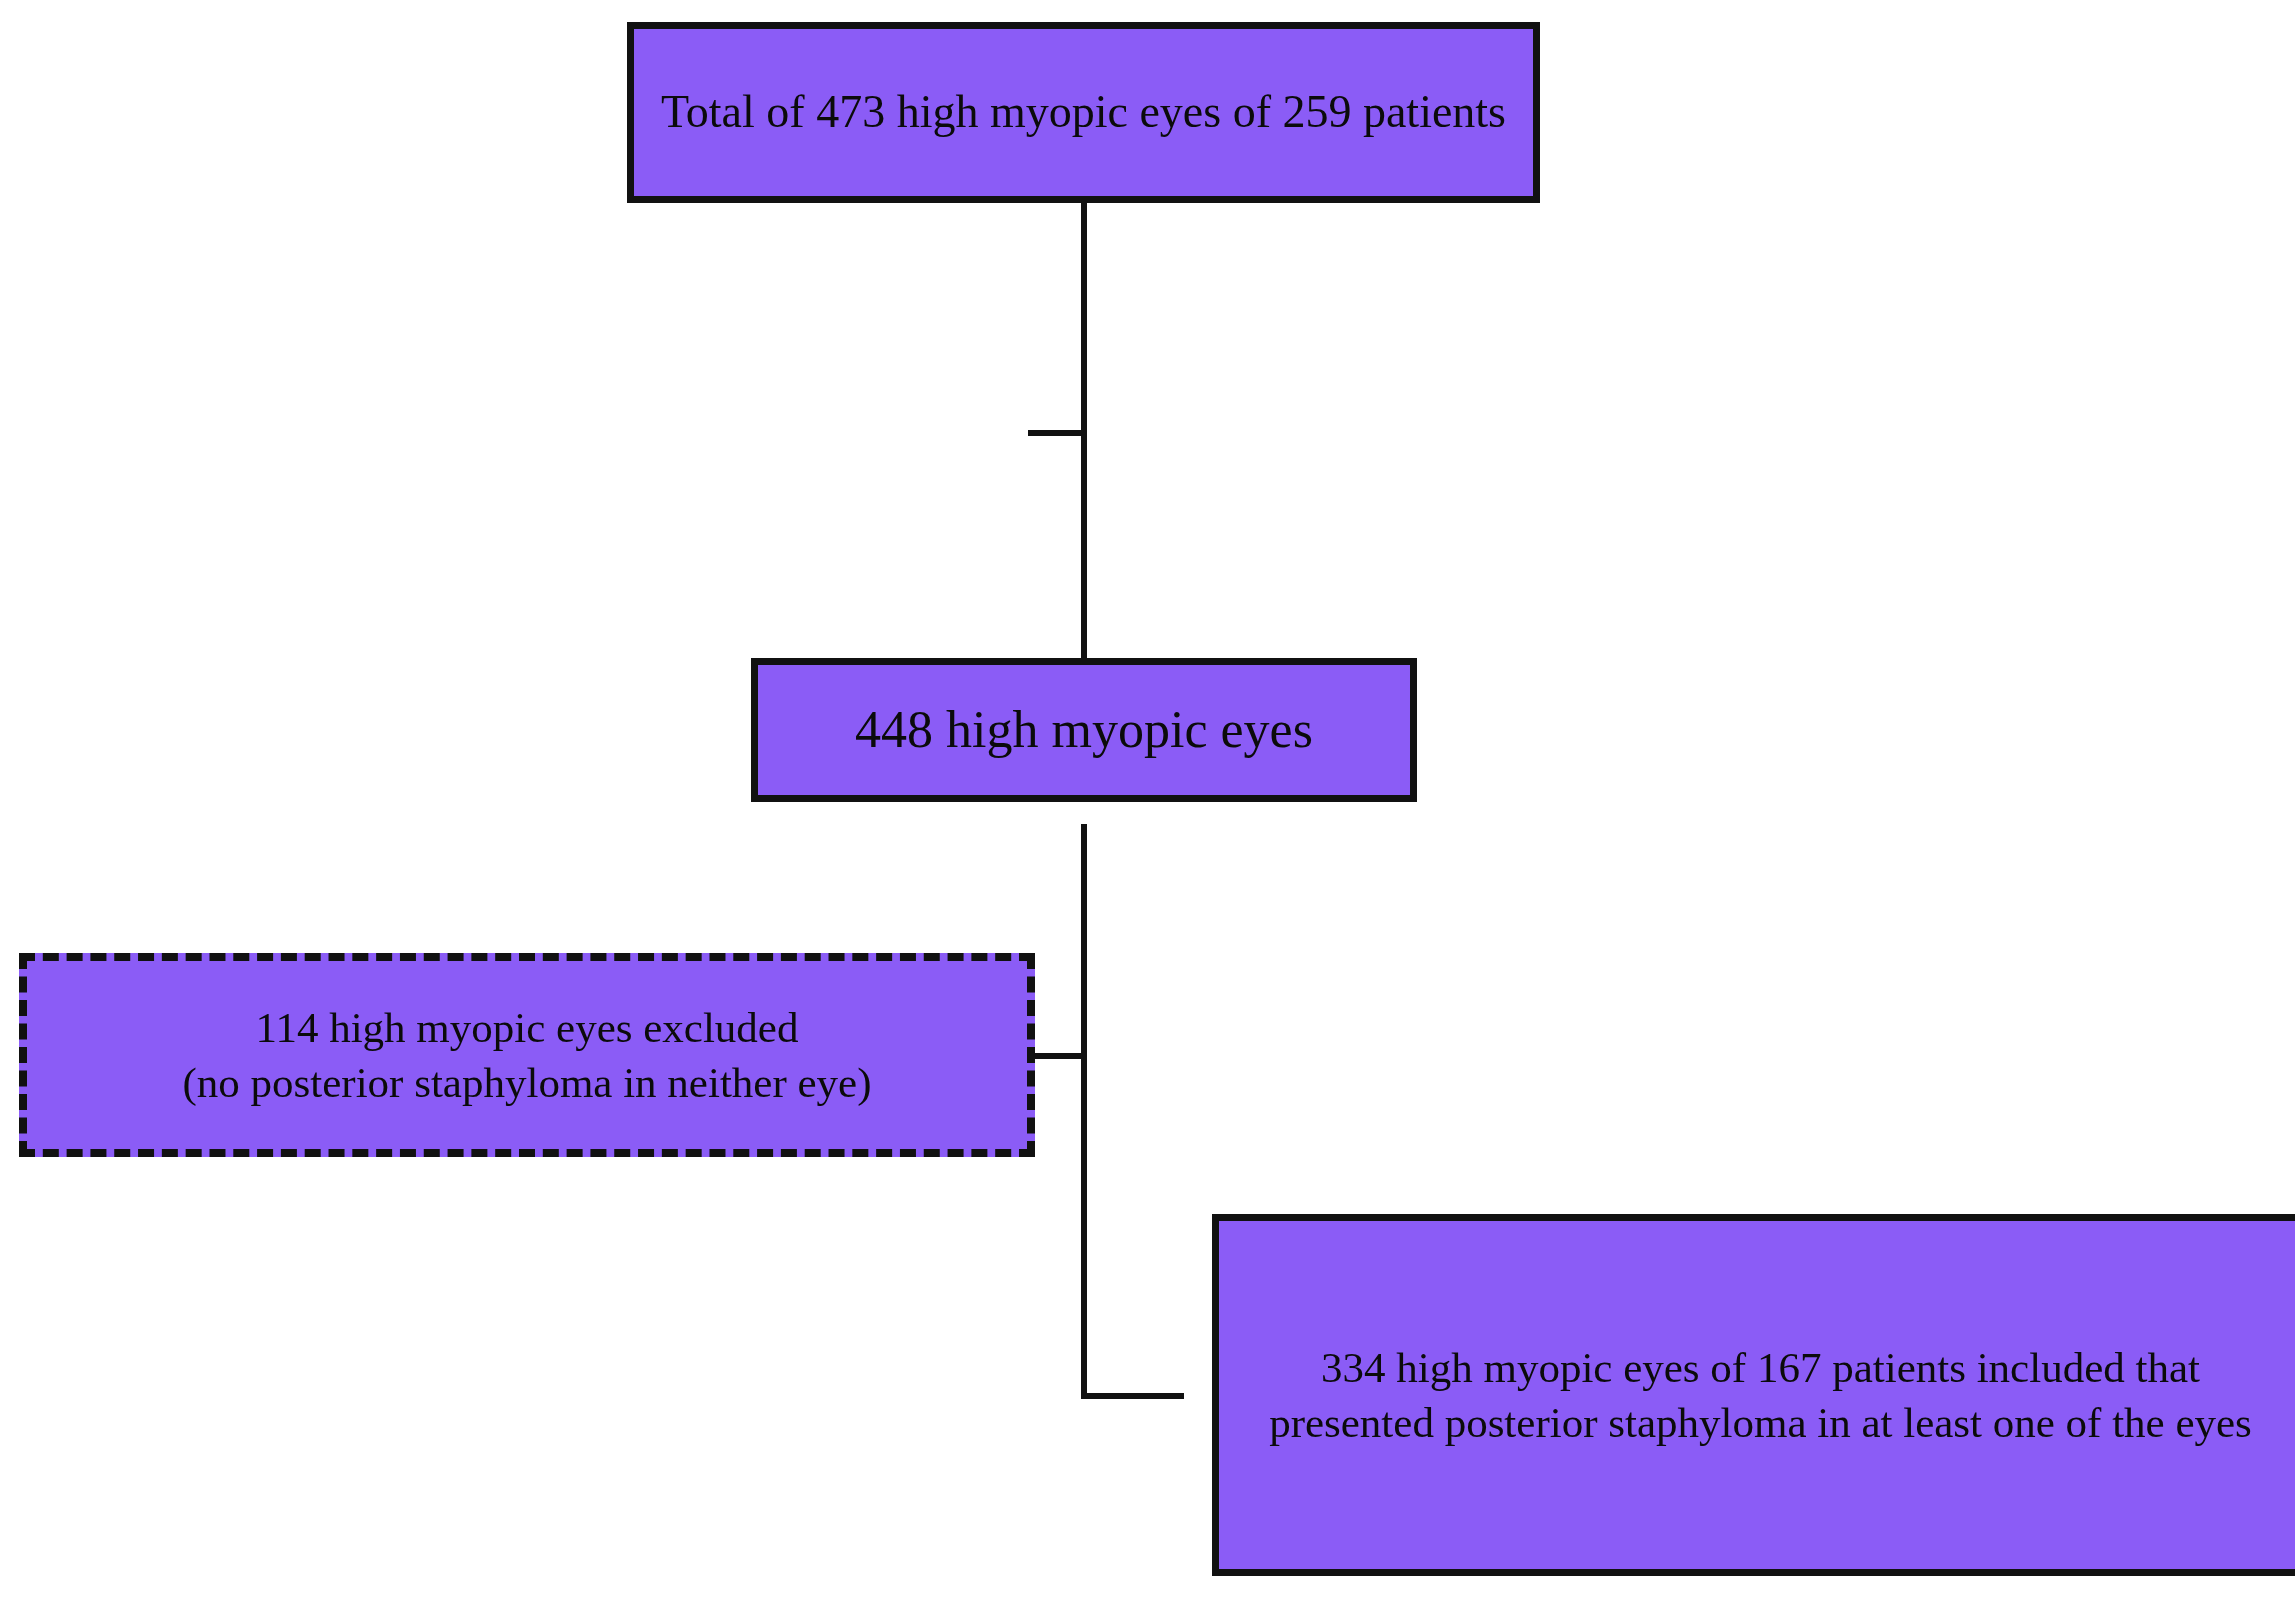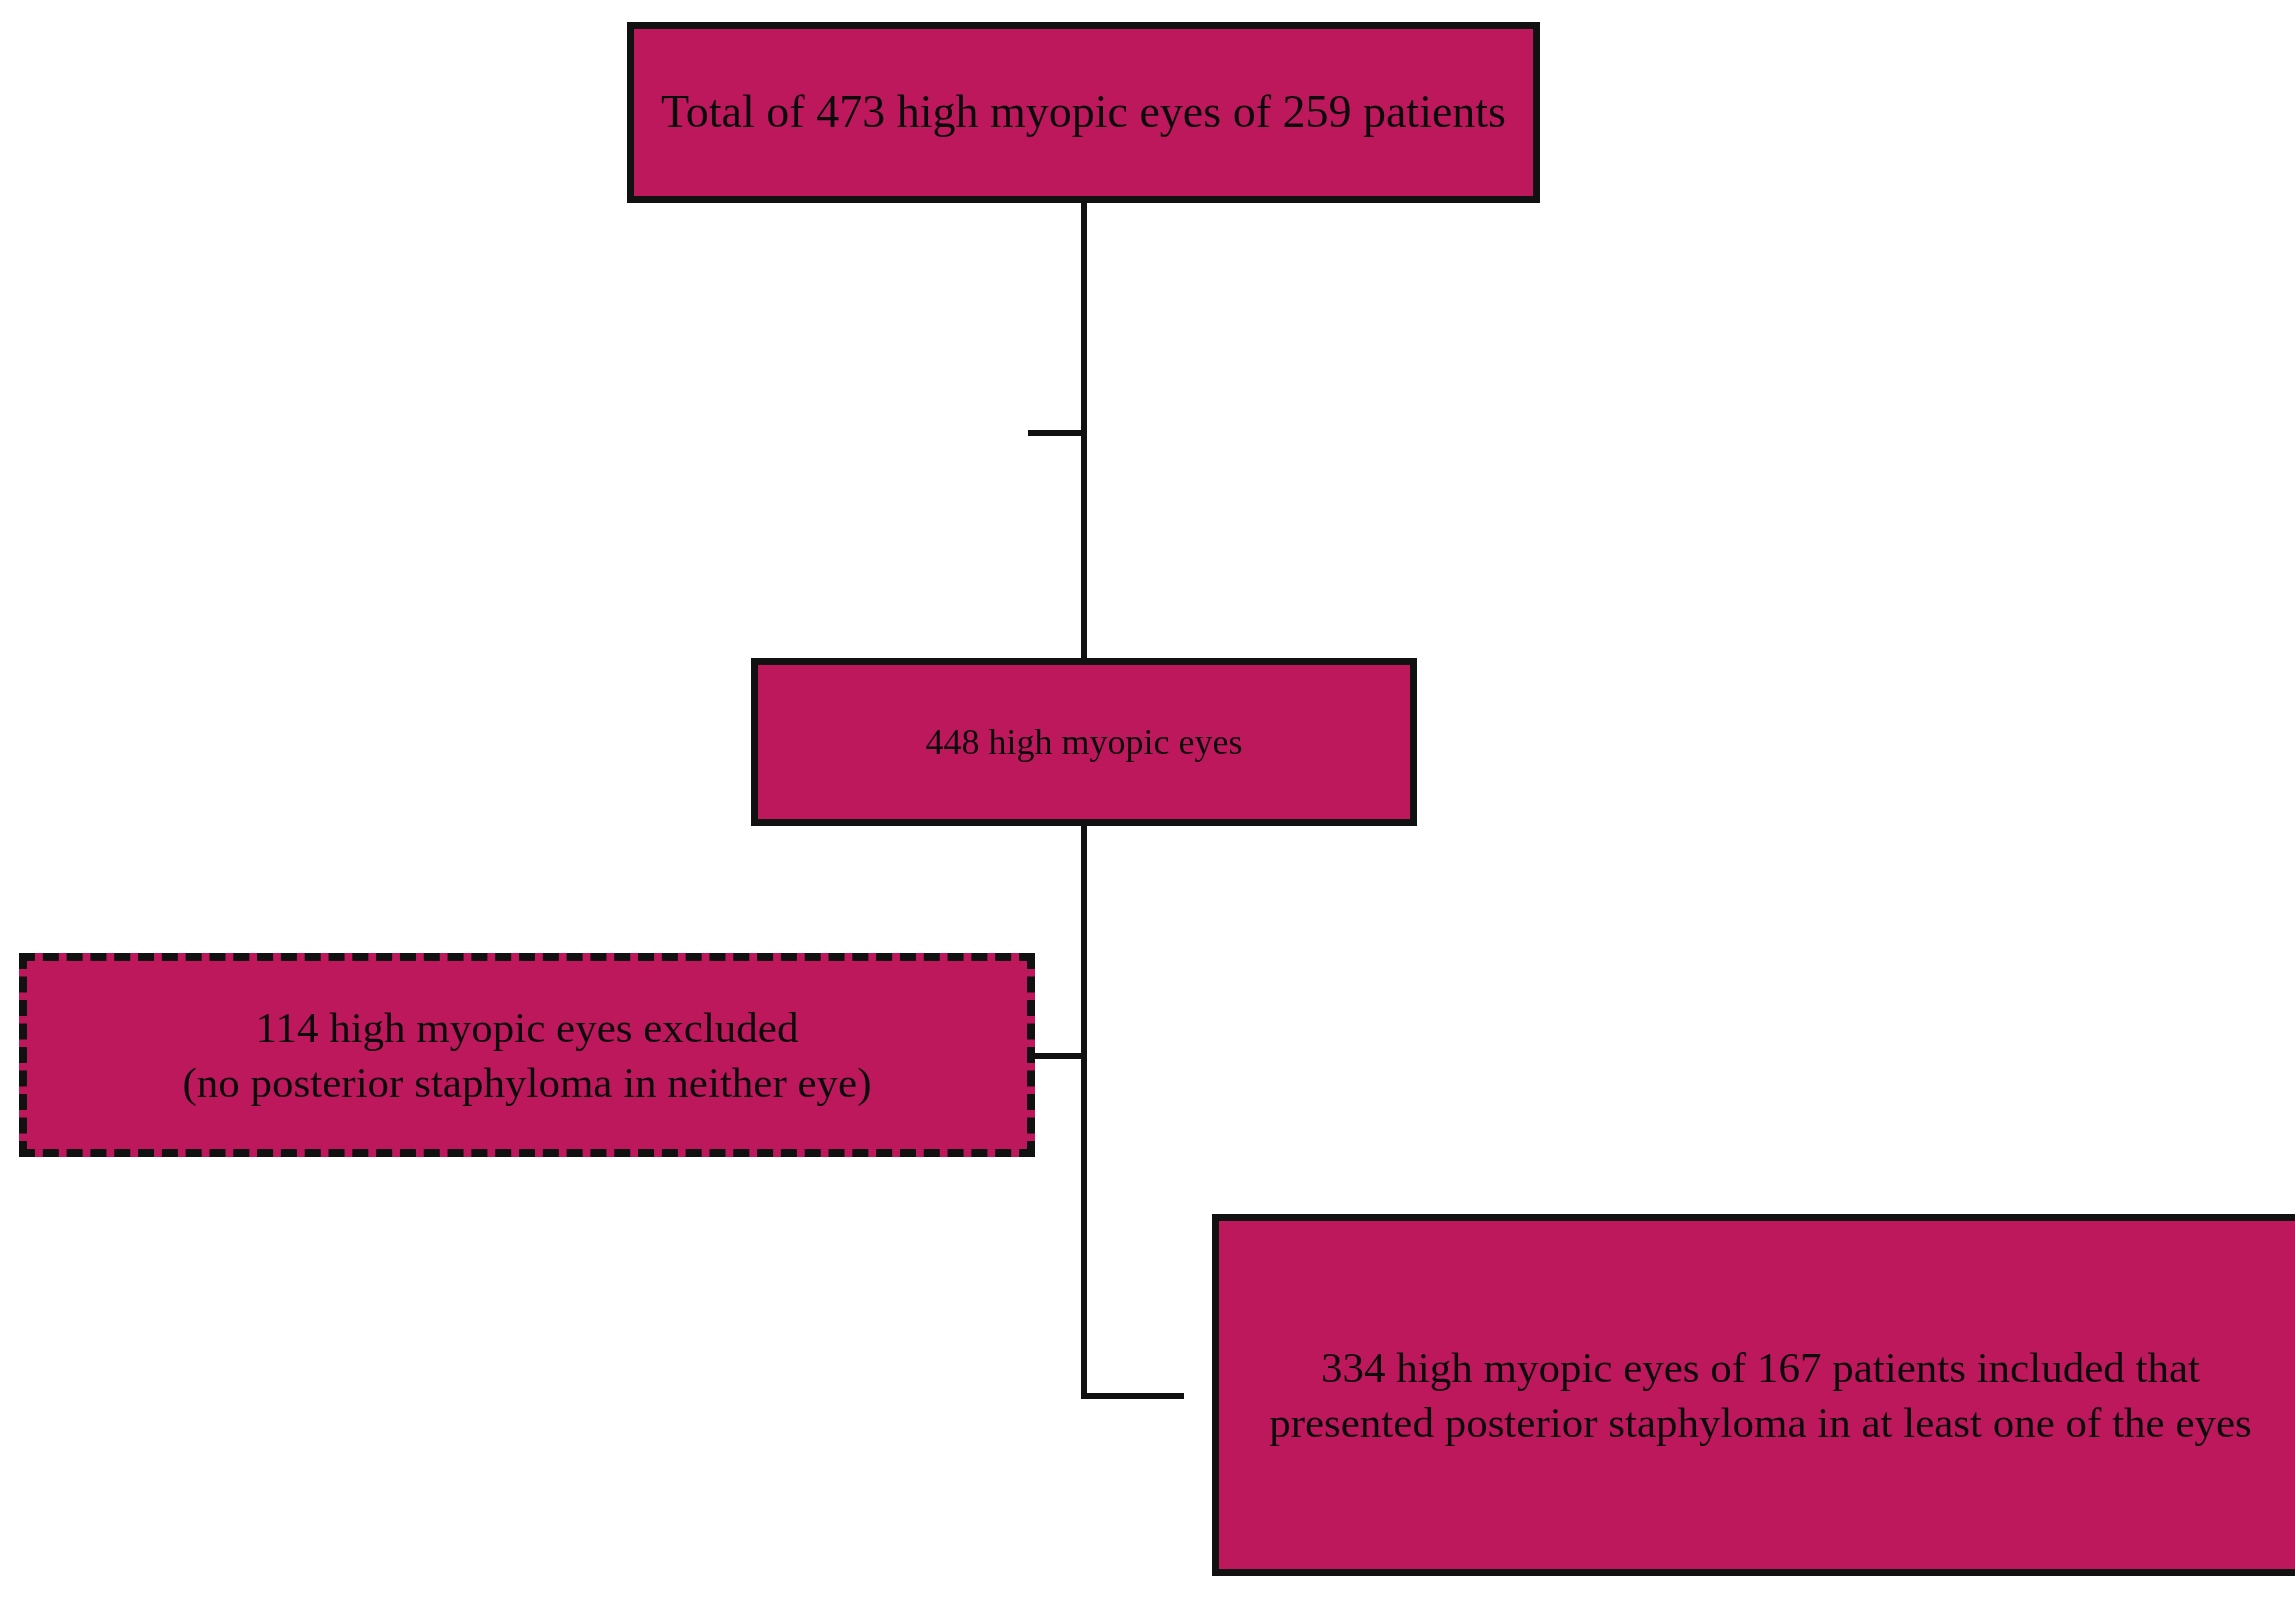--- a/index.html
+++ b/index.html
@@ -13,21 +13,21 @@
     height: 1602px;
     background: #ffffff;
     font-family: "Liberation Serif", "DejaVu Serif", serif;
     overflow: hidden;
   }
 
   
   .node {
     position: absolute;
     box-sizing: border-box;
-    background: #be185d;
+    background: #8b5cf6;
     display: flex;
     align-items: center;
     justify-content: center;
     text-align: center;
     color: #0b0b0b;
     z-index: 3;
   }
   .node .txt {
     display: block;
     width: 100%;
@@ -50,22 +50,22 @@
     padding: 0 26px;
   }
   #box-excluded-25 {
     left: 266px;  top: 329px;
     width: 769px; height: 206px;
     font-size: 43px;
     padding: 0 19px;
   }
   #box-448 {
     left: 751px; top: 658px;
-    width: 666px; height: 168px;
-    font-size: 36px;
+    width: 666px; height: 144px;
+    font-size: 52px;
     padding: 2px 19px;
   }
   #box-excluded-114 {
     left: 19px;   top: 953px;
     width: 1016px; height: 204px;
     font-size: 43px;
     padding: 0 19px;
   }
   #box-included-334 {
     left: 1212px; top: 1214px;

